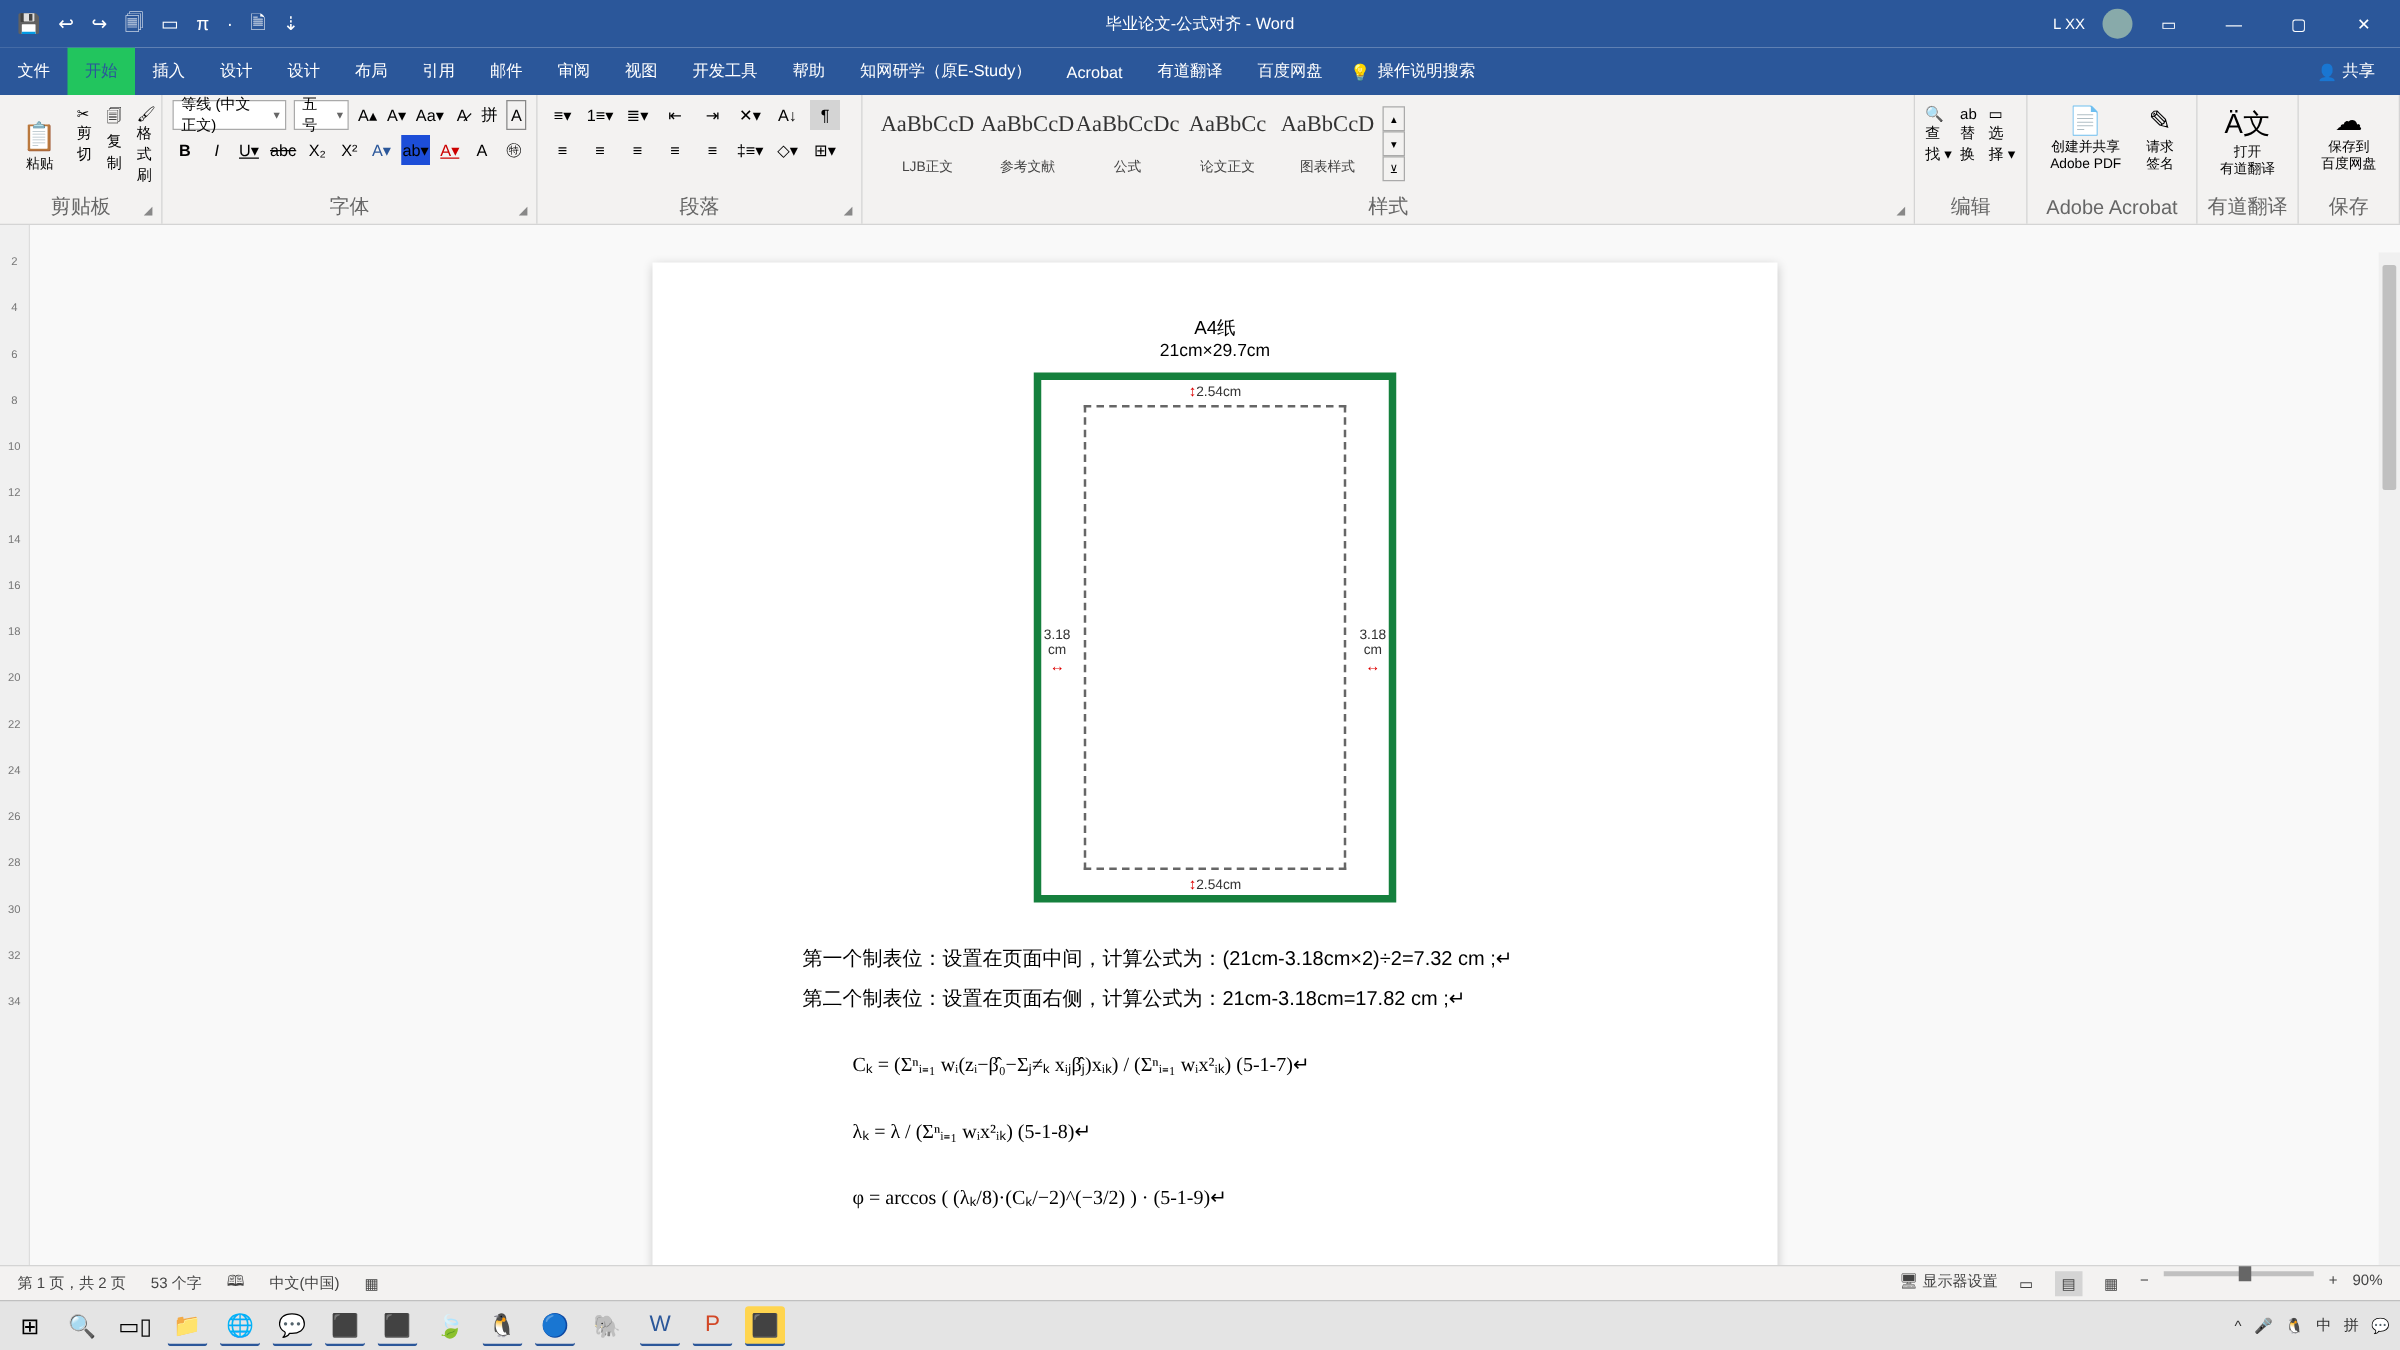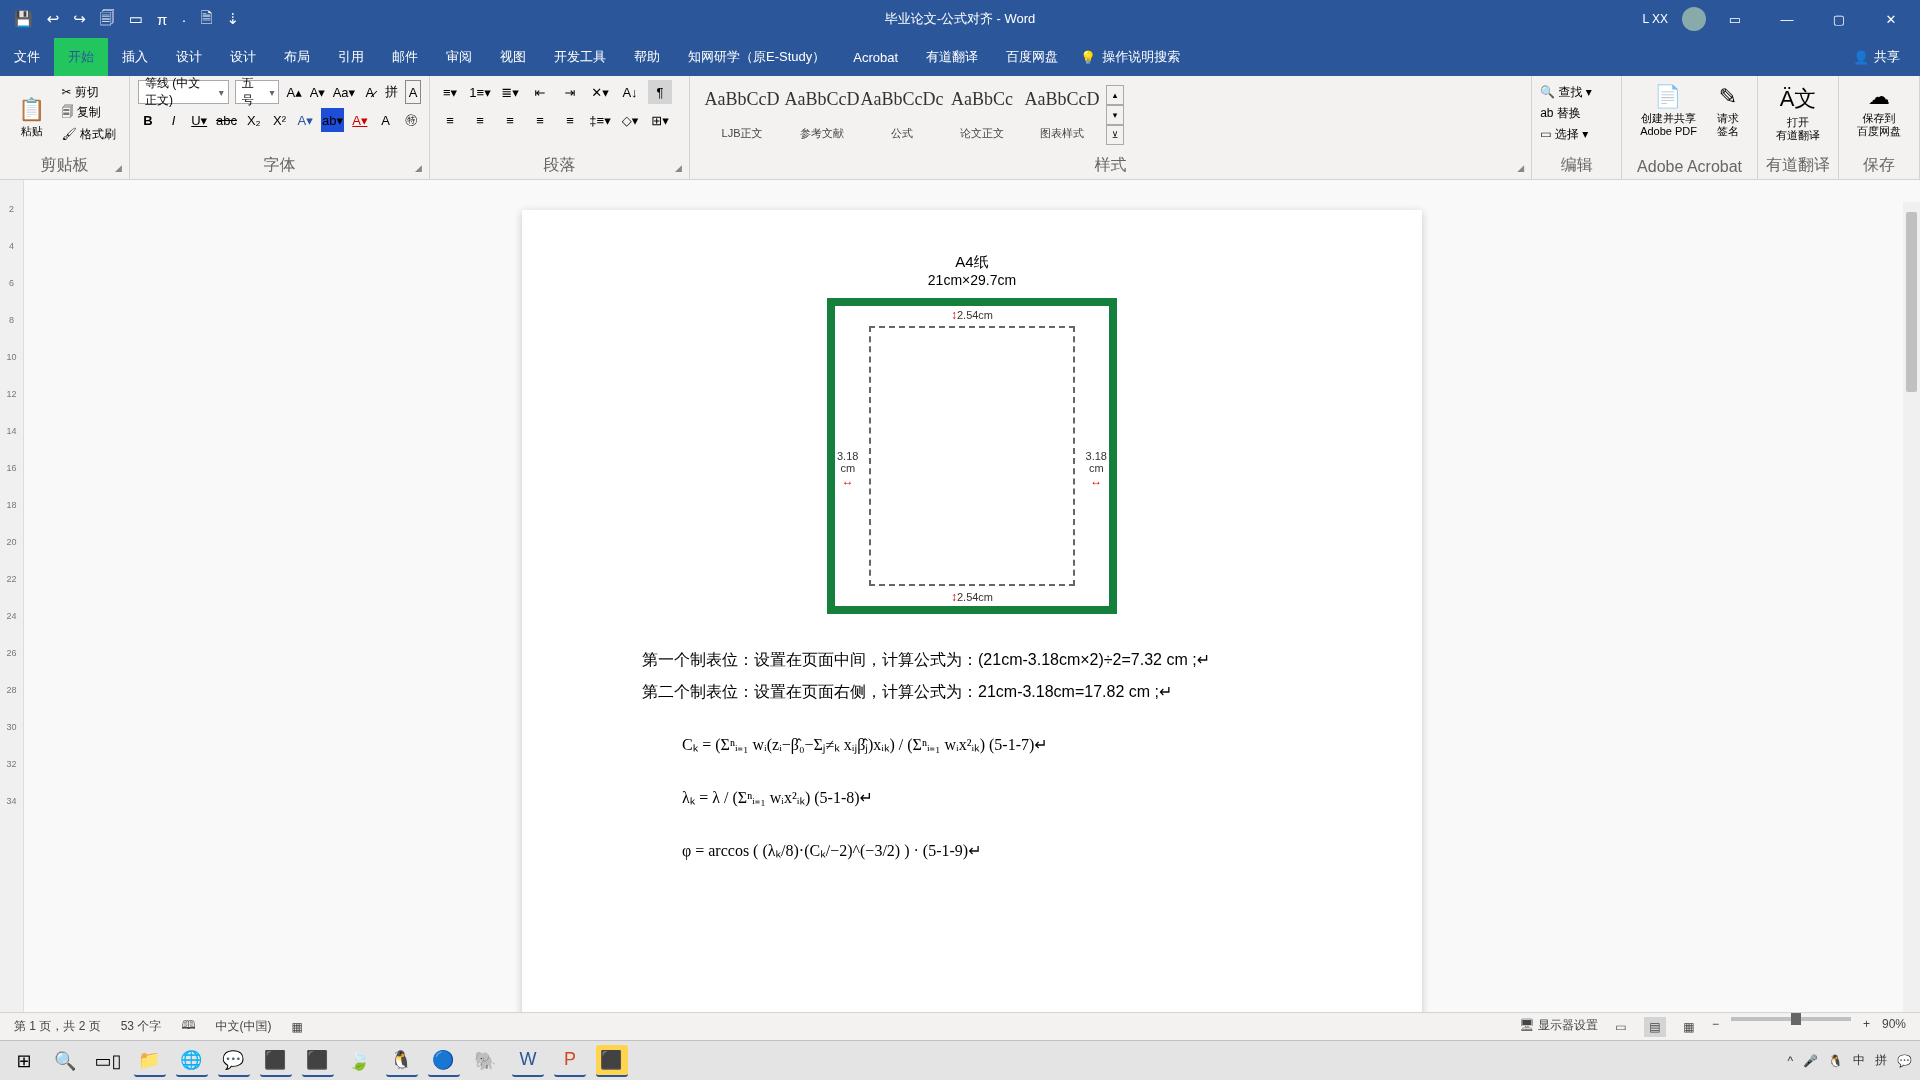--- a/index.html
+++ b/index.html
@@ -39,21 +39,21 @@
 .workarea { position:absolute; top:180px; bottom:33px; left:0; right:0; background:#f9f9f9; display:flex; }
 .vruler { width:24px; background:#f0f0f0; border-right:1px solid #ddd; font-size:9px; color:#777; display:flex; flex-direction:column; align-items:center; padding-top:24px; gap:27px; }
 .hruler-wrap { position:absolute; top:180px; left:24px; right:0; height:22px; background:#f0f0f0; border-bottom:1px solid #ddd; }
 .hruler { position:absolute; left:500px; right:330px; height:22px; display:flex; align-items:center; font-size:9px; color:#777; }
 .hruler span { margin:0 12px; }
 .canvas { flex:1; display:flex; justify-content:center; padding-top:30px; overflow:hidden; }
 .page { width:900px; background:#fff; box-shadow:0 2px 8px rgba(0,0,0,.2); padding:30px 120px; font-family:"SimSun",serif; color:#000; }
 .diagram-wrap { text-align:center; }
 .diag-title { font-size:15px;margin-top:13px; }
 .diag-sub { font-size:14px; margin-bottom:10px; }
-.diagram { width:290px; height:316px; border:8px solid #15803d; margin:0 auto; position:relative; }
+.diagram { width:290px; height:424px; border:6px solid #15803d; margin:0 auto; position:relative; }
 .inner-box { position:absolute; left:34px; right:34px; top:20px; bottom:20px; border:2px dashed #666; }
 .margin-lbl { position:absolute; font-size:11px; color:#333; }
 .arrow-v { color:#d00; font-size:12px; }
 .arrow-h { color:#d00; font-size:12px; }
 .bodytext { font-size:16px; line-height:2; text-align:justify; margin-top:30px; }
 .bodytext p { text-indent:2em; }
 .formula { font-family:"Cambria Math","Times New Roman",serif; font-size:16px; margin:21px 0 6px 40px; }
 .statusbar { position:absolute; bottom:40px; left:0; right:0; height:28px; background:#f3f2f1; border-top:1px solid #d4d4d4; display:flex; align-items:center; font-size:12px; color:#444; padding:0 14px; gap:20px; }
 .sb-right { margin-left:auto; display:flex; align-items:flex-start; gap:12px; }
 .view-btn { width:22px; height:20px; display:flex; align-items:center; justify-content:center; cursor:pointer; }
@@ -121,21 +121,21 @@
 </div>
 
 <div class="ribbon">
 
   <div class="group" style="width:130px">
     <div style="display:flex;gap:6px;flex:1">
       <div class="biggrp">
         <span class="ic">📋</span>
         <span class="lbl">粘贴</span>
       </div>
-      <div style="display:flex;flex-direction:column;gap:2px;font-size:12px;padding-top:4px">
+      <div style="display:flex;flex-direction:row;gap:12px;font-size:12px;padding-top:4px">
         <div><span>✂</span> <span>剪切</span></div>
         <div><span>🗐</span> <span>复制</span></div>
         <div><span>🖌</span> <span>格式刷</span></div>
       </div>
     </div>
     <div class="group-label">剪贴板</div>
     <div class="dlauncher">◢</div>
   </div>
 
   <div class="group" style="width:300px">
@@ -221,21 +221,21 @@
         <div>▴</div>
         <div>▾</div>
         <div>⊻</div>
       </div>
     </div>
     <div class="group-label">样式</div>
     <div class="dlauncher">◢</div>
   </div>
 
   <div class="group" style="width:90px">
-    <div style="font-size:12px;display:flex;flex-direction:column;gap:4px;padding-top:4px">
+    <div style="font-size:12px;display:flex;gap:4px;padding-top:4px">
       <div>🔍 <span>查找</span> ▾</div>
       <div>ab <span>替换</span></div>
       <div>▭ <span>选择</span> ▾</div>
     </div>
     <div class="group-label">编辑</div>
   </div>
 
   <div class="group">
     <div style="display:flex">
       <div class="biggrp">

